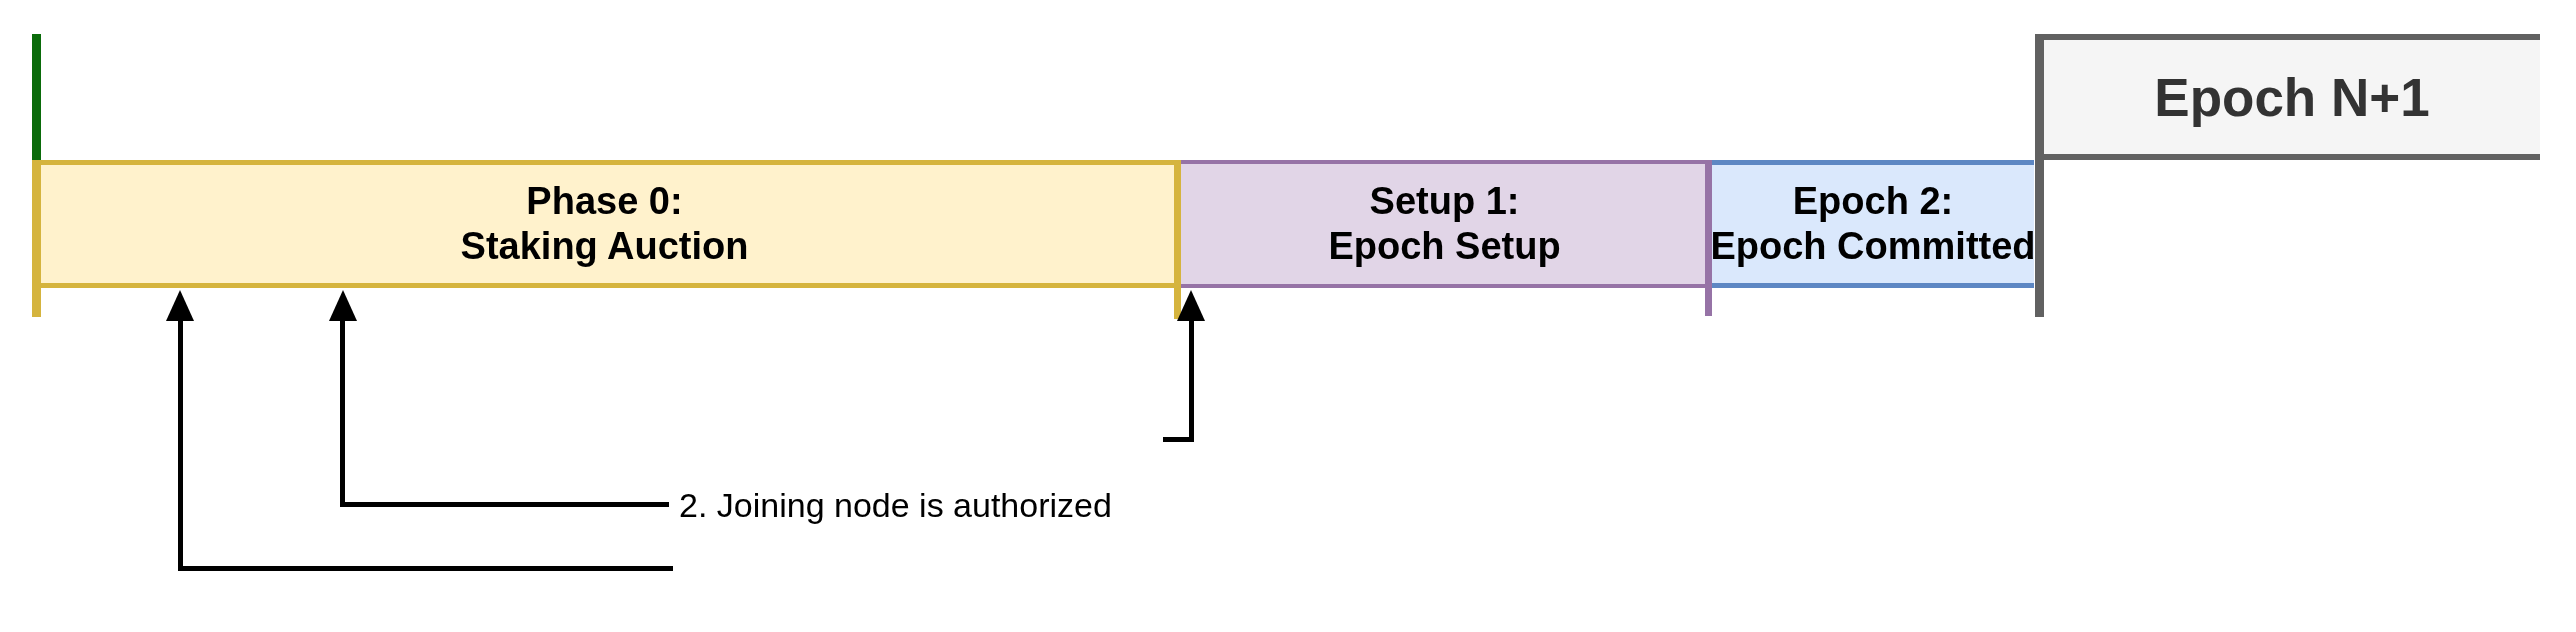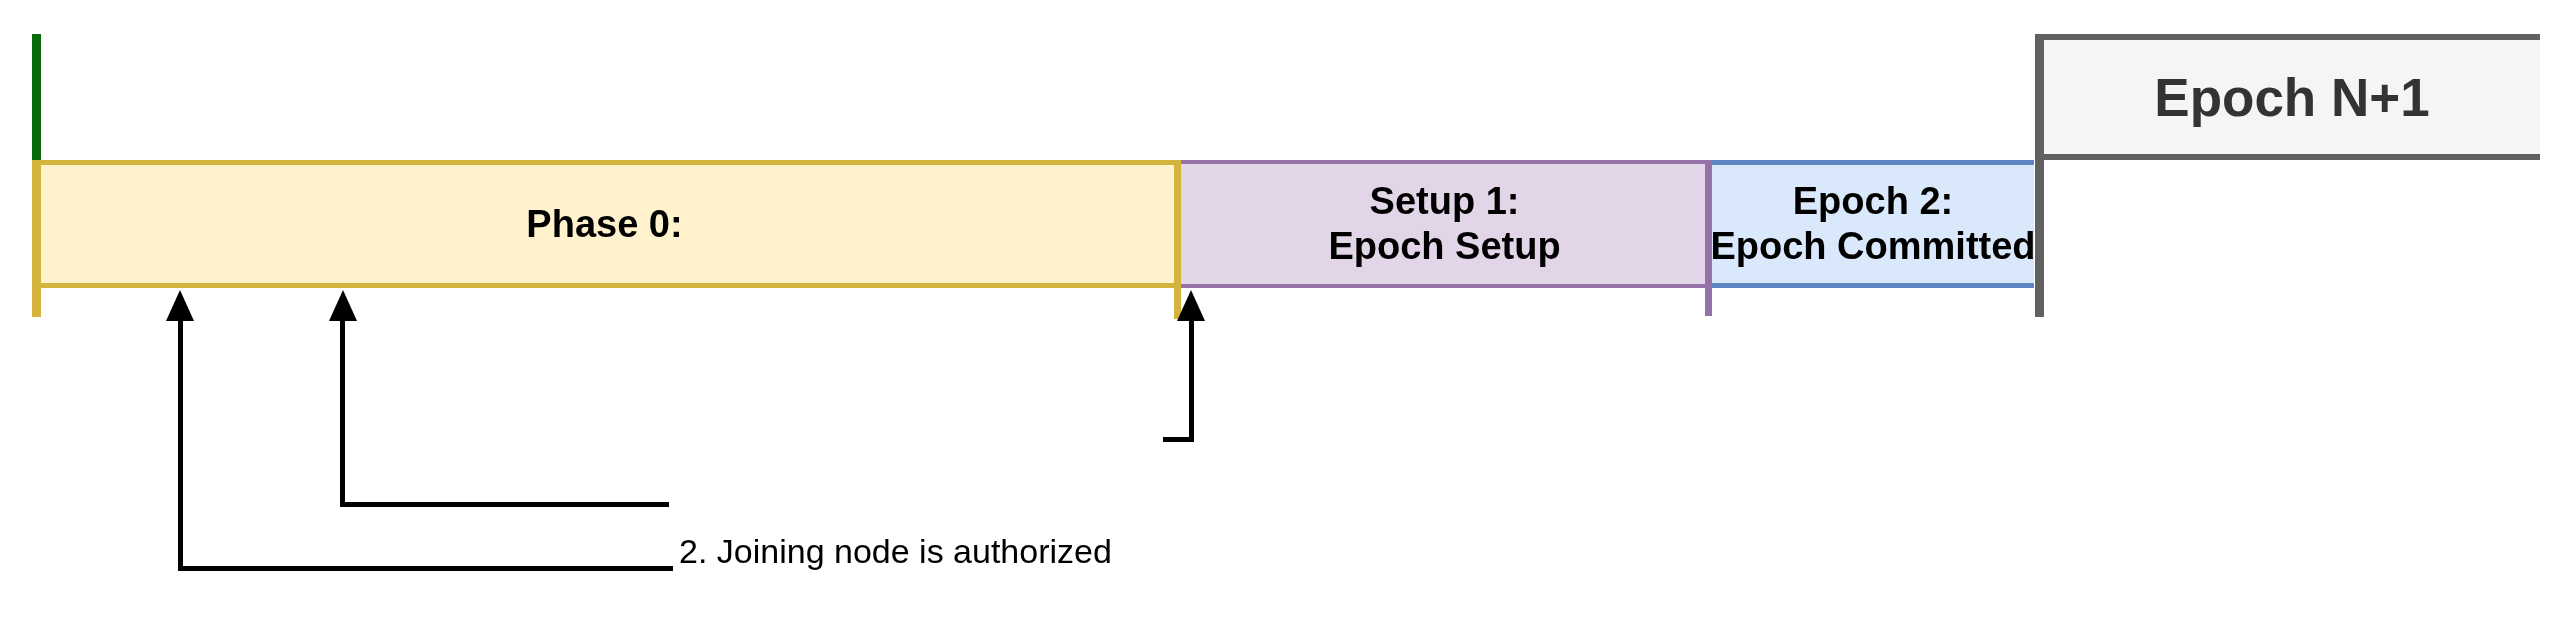--- a/index.html
+++ b/index.html
@@ -95,35 +95,36 @@
   .arrowhead-3 { left: 1177px; top: 290px; }
   .shaft-3     { left: 1189px; top: 317px; height: 125px; }
   .connector-3 { left: 1163px; top: 437px; width: 30.5px; }
 
   .annotation-label {
     font-size: 34px; color: var(--c-annotation, #000000);
     height: 44px; display: flex; align-items: center;
     white-space: nowrap;
   }
   .annotation-label-1 { left: 682px; top: 546px; }
-  .annotation-label-2 { left: 679px; top: 483px; margin-top: 46px; }
+  .annotation-label-2 { left: 679px; top: 483px; }
   .annotation-label-3 { left: 678px; top: 418px; }
 </style>
 </head>
 <body>
 
 <div id="canvas">
 
 
   <div class="abs epoch-n1-box">
     <div class="epoch-title">Epoch N+1</div>
   </div>
 
   <div class="abs phase-box phase-0-box">
     <div class="phase-title">Phase 0:</div>
+    <div class="phase-title">Staking Auction</div>
   </div>
 
   <div class="abs phase-box phase-1-box">
     <div class="phase-title">Setup 1:</div>
     <div class="phase-title">Epoch Setup</div>
   </div>
 
   <div class="abs phase-box phase-2-box">
     <div class="phase-title">Epoch 2:</div>
     <div class="phase-title">Epoch Committed</div>

